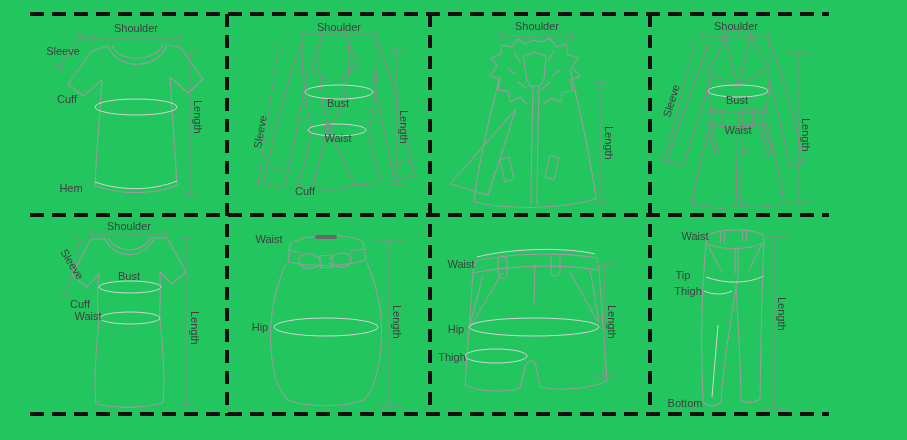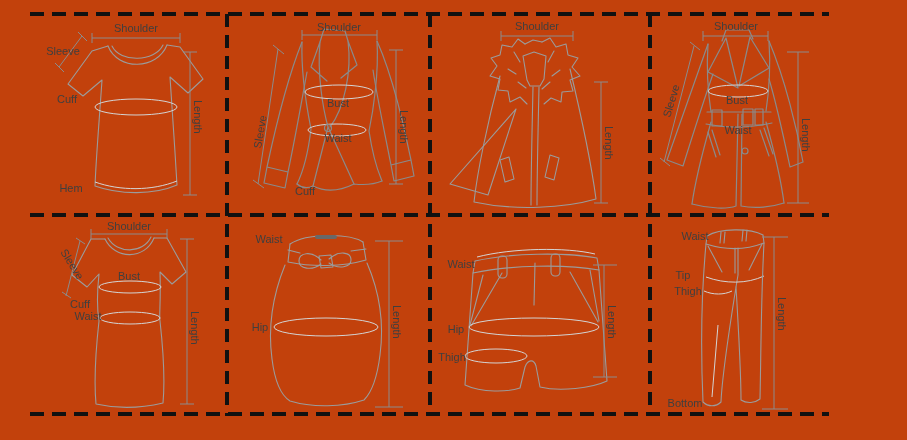--- a/index.html
+++ b/index.html
@@ -1,16 +1,16 @@
 <!DOCTYPE html>
 <html><head>
 <meta charset="utf-8">
 <style>
   html,body{margin:0;padding:0;background:#fff;}
-  .canvas{position:relative;width:907px;height:440px;background:#c2410c;overflow:hidden;
+  .canvas{position:relative;width:907px;height:440px;background:#22c55e;overflow:hidden;
           font-family:"Liberation Sans",sans-serif;}
   .hline{position:absolute;left:30px;width:799px;height:4px;
          background:repeating-linear-gradient(90deg,#111 0 14px,transparent 14px 22px);}
   .vline{position:absolute;top:14px;height:402px;width:4px;
          background:repeating-linear-gradient(180deg,#111 0 13px,transparent 13px 21px);}
   .cell{position:absolute;}
   svg{display:block;}
   .g{stroke:#9b9b9b;fill:none;stroke-width:1.1;stroke-linejoin:round;stroke-linecap:round;}
   .gd{stroke:#8a8a8a;fill:none;stroke-width:1.2;stroke-linejoin:round;stroke-linecap:round;}
   .gl{stroke:#d4d4d4;fill:none;stroke-width:1;}

